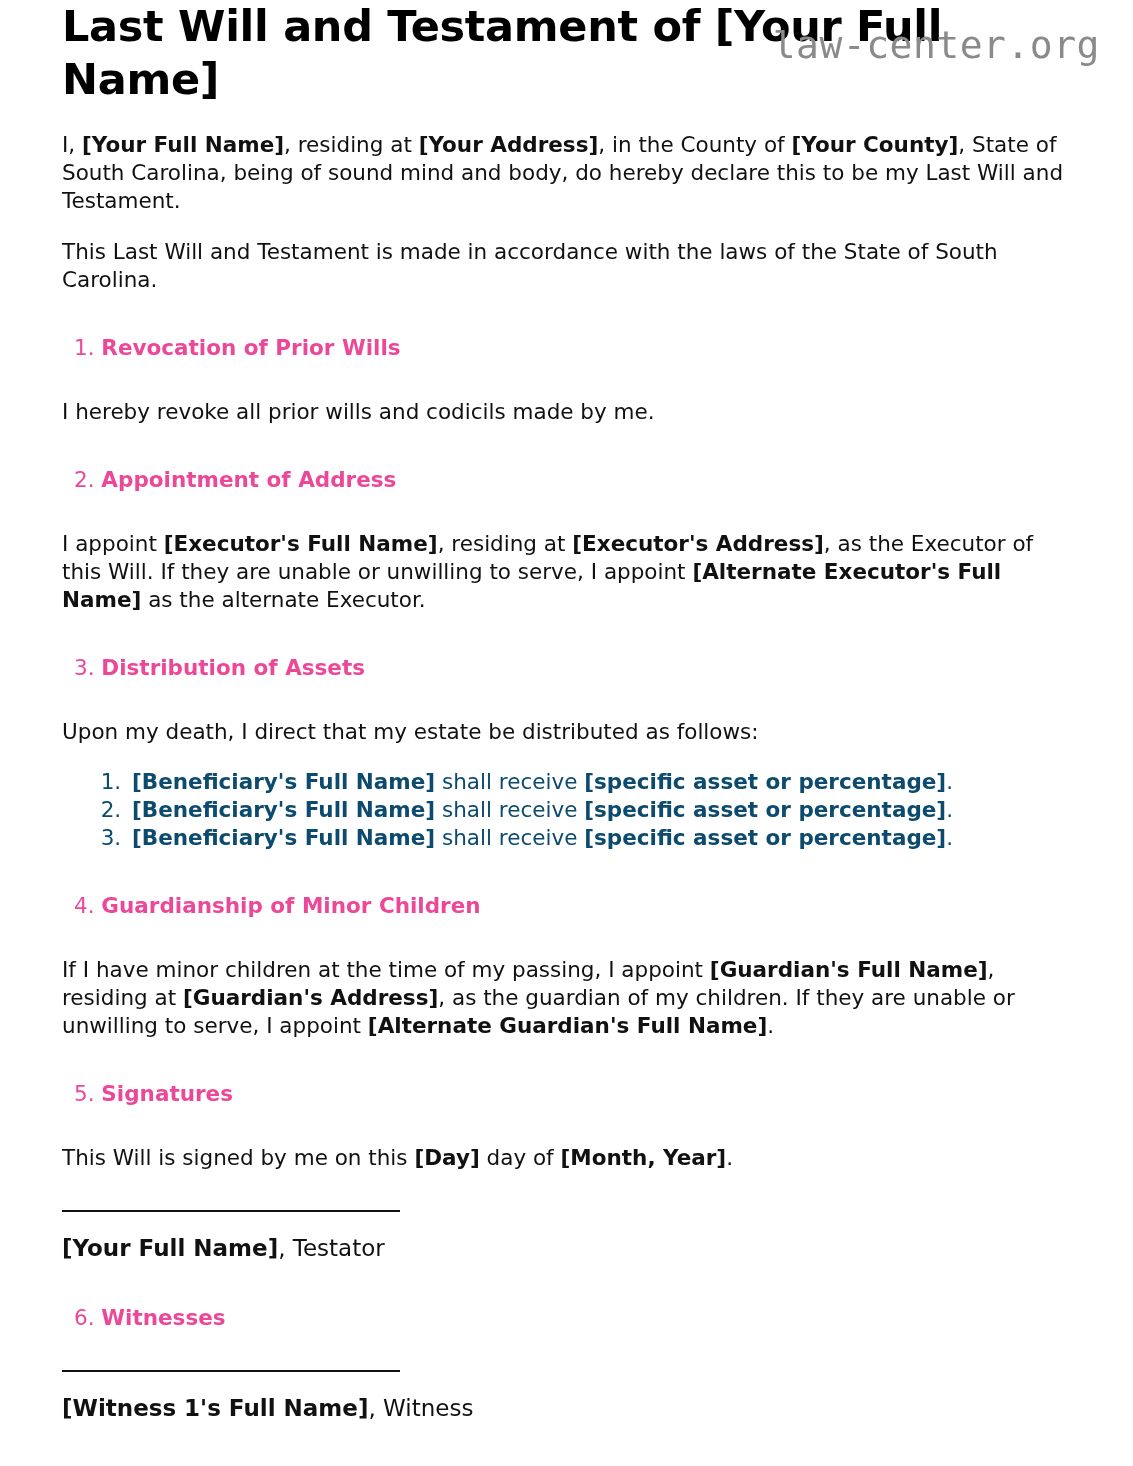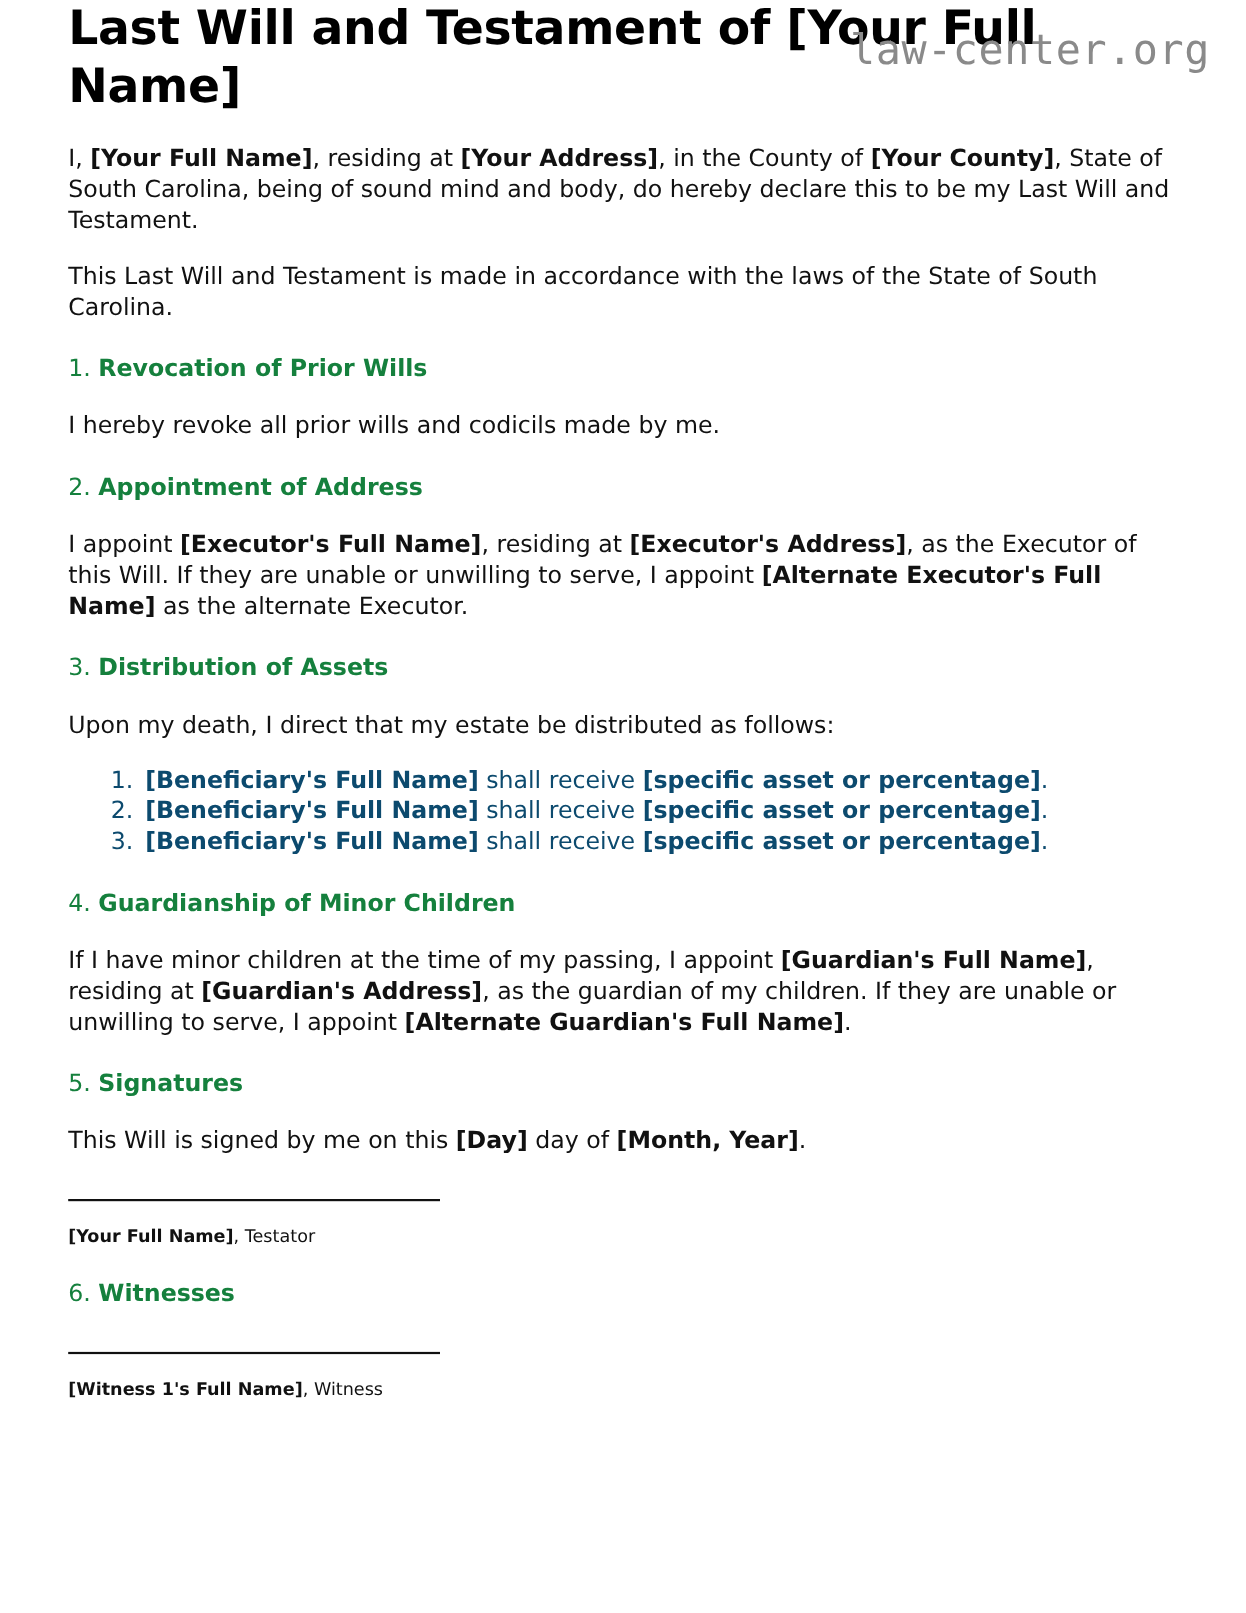--- a/index.html
+++ b/index.html
@@ -54,26 +54,26 @@
   p.body {
     margin: 0;
     padding-top: 24px;
     font-size: 21.5px;
     line-height: 1.30;
     color: #111;
   }
 
   
   .section-head {
-    margin: 0;
+    margin: 12px;
     padding-top: 28px;
     font-size: 21.5px;
     font-weight: 400;
     line-height: 1.30;
-    color: #15803d;
+    color: #ec4899;
   }
   .section-head .num {
     font-weight: 400;
   }
   .section-head .title {
     font-weight: 700;
   }
 
   
   ol.asset-list {
@@ -95,21 +95,21 @@
     border: 0;
     border-top: 2.5px solid #111;
     margin: 0;
     margin-top: 38px;
     margin-bottom: 0;
   }
 
   .sig-name {
     margin: 0;
     padding-top: 22px;
-    font-size: 16px;
+    font-size: 23px;
     line-height: 1.30;
     color: #111;
   }
 
   b, strong { font-weight: 700; }
 </style>
 </head>
 <body>
 
 <div class="page">

